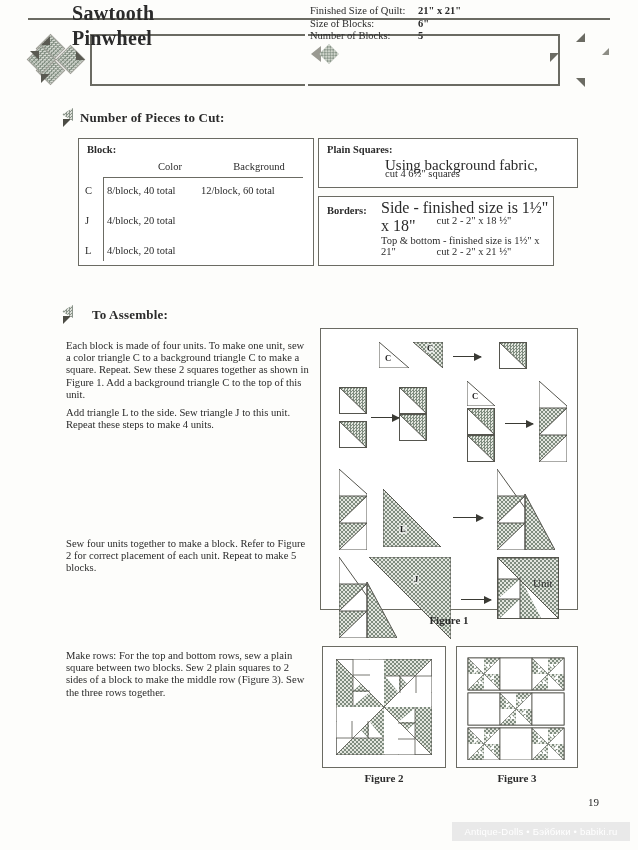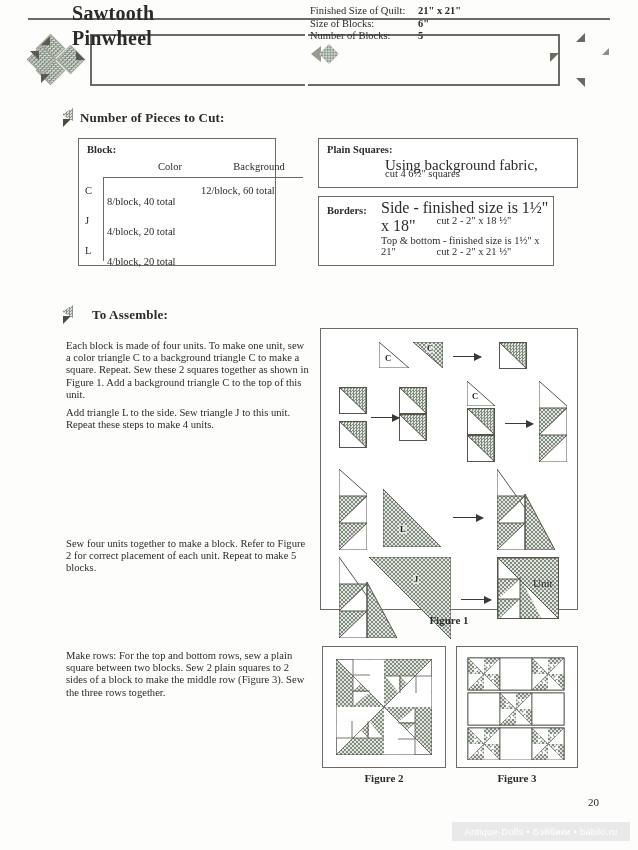--- a/index.html
+++ b/index.html
@@ -97,30 +97,30 @@
     clip-path: polygon(0 50%, 100% 0, 100% 100%);
   }
   .sec-mark .tt {
     position:absolute; left:1px; top:11px; width:0;height:0;
     border-left:8px solid #4c4c45; border-bottom:8px solid transparent;
   }
 
   
   .box { position:absolute; border:1px solid #6b6b63; background:#fff; }
 
-  .cut-table { left:78px; top:138px; width:198px; height:128px; }
+  .cut-table { left:78px; top:138px; width:236px; height:128px; }
   .ct-title { position:absolute; left:8px; top:5px; font-size:10.5px; font-weight:bold; }
   .ct-head { position:absolute; top:22px; font-size:10.5px; font-weight:normal; }
   .ct-col-color { left:46px; width:90px; text-align:center; }
   .ct-col-bg    { left:138px; width:84px; text-align:center; }
   .ct-vline { position:absolute; left:24px; top:38px; width:1px; height:84px; background:#6b6b63; }
   .ct-hline { position:absolute; left:24px; top:38px; width:200px; height:1px; background:#6b6b63; }
   .ct-row { position:absolute; left:6px; width:216px; font-size:10.5px; }
   .ct-key { position:absolute; left:0; width:20px; }
-  .ct-c1  { position:absolute; left:22px; width:92px;margin-top:11px; }
+  .ct-c1  { position:absolute; left:22px; width:92px; }
   .ct-c2  { position:absolute; left:116px; width:100px; }
 
   .plain-box { left:318px; top:138px; width:260px; height:50px; }
   .pb-title { position:absolute; left:8px; top:5px; font-weight:bold; font-size:10.5px; }
   .pb-l1 { position:absolute; left:66px; top:18px; font-size:15px; }
   .pb-l2 { position:absolute; left:66px; top:29px; font-size:10.5px; }
 
   .border-box { left:318px; top:196px; width:236px; height:70px; }
   .bb-title { position:absolute; left:8px; top:8px; font-weight:bold; font-size:10.5px; }
   .bb-l1 { position:absolute; left:62px; top:2px;  font-size:16px; }
@@ -554,15 +554,15 @@
       <rect x="66" y="37" width="32" height="32" fill="#ffffff" stroke="#55554e" stroke-width=".8"></rect>
 
       <rect x="2" y="72" width="96" height="32" fill="#ffffff" stroke="#55554e" stroke-width="1"></rect>
       <use href="#blk" x="2" y="72"></use>
       <rect x="34" y="72" width="32" height="32" fill="#ffffff" stroke="#55554e" stroke-width=".8"></rect>
       <use href="#blk" x="66" y="72"></use>
     </svg>
   </div>
   <div class="fig-cap" style="left:456px; top:772px; width:122px;">Figure 3</div>
 
-  <div class="pageno">20</div>
+  <div class="pageno">19</div>
   <div class="wm">Antique-Dolls • Бэйбики • babiki.ru</div>
 </div>
 
 </body></html>

